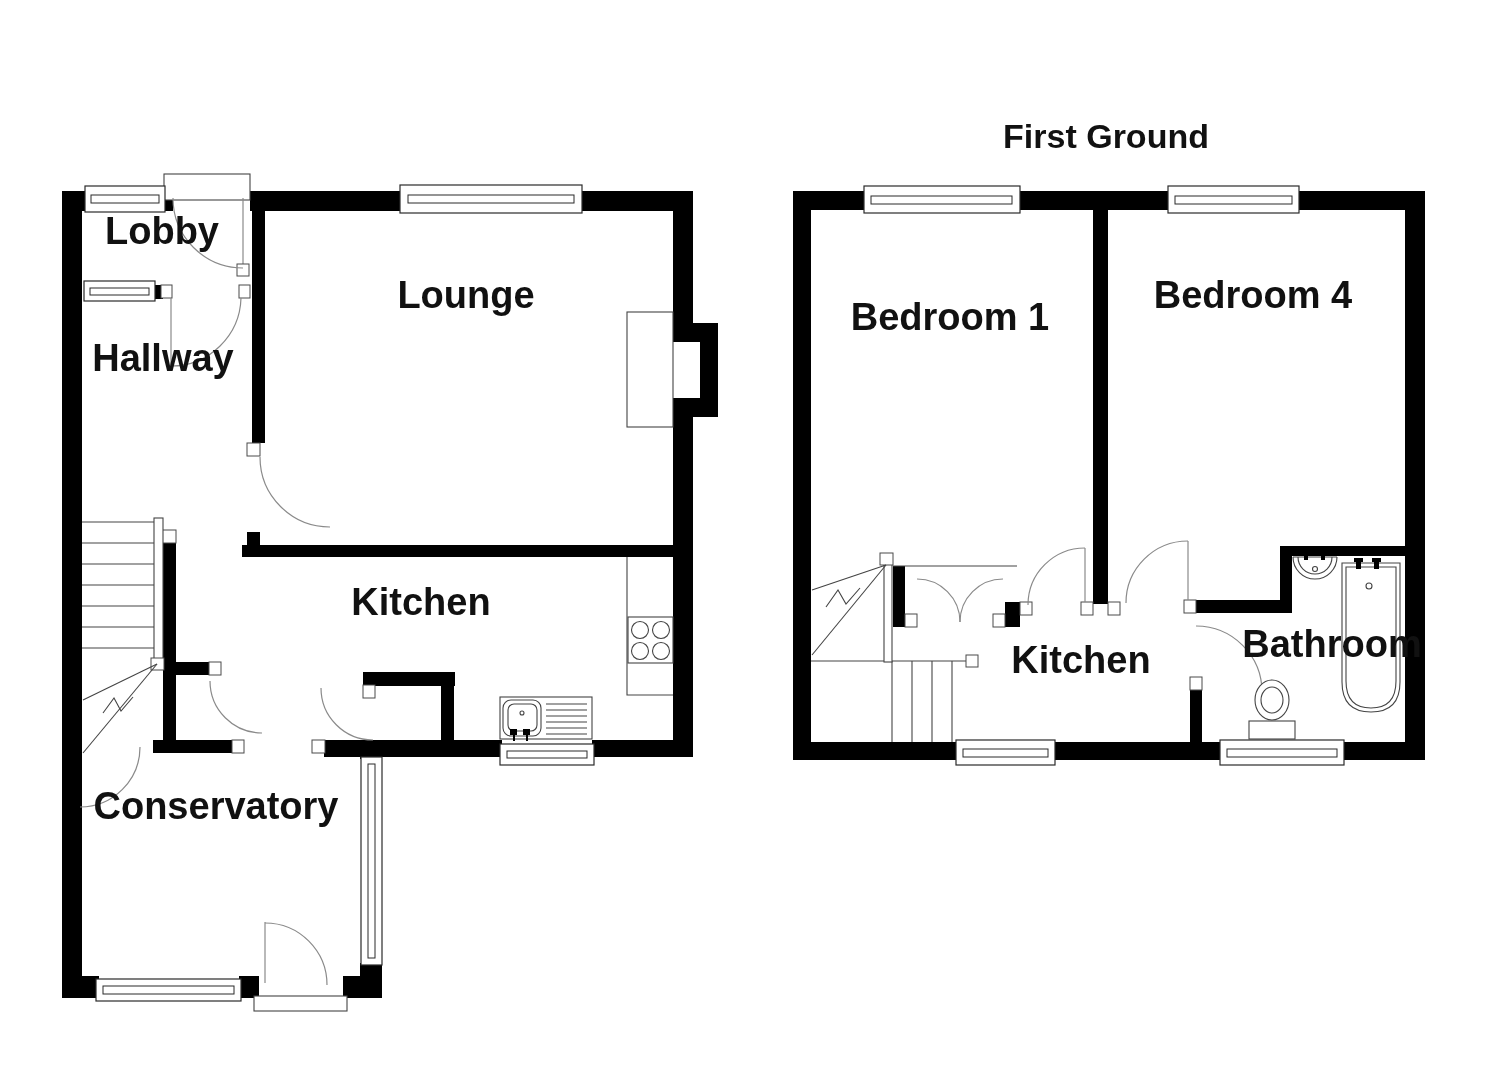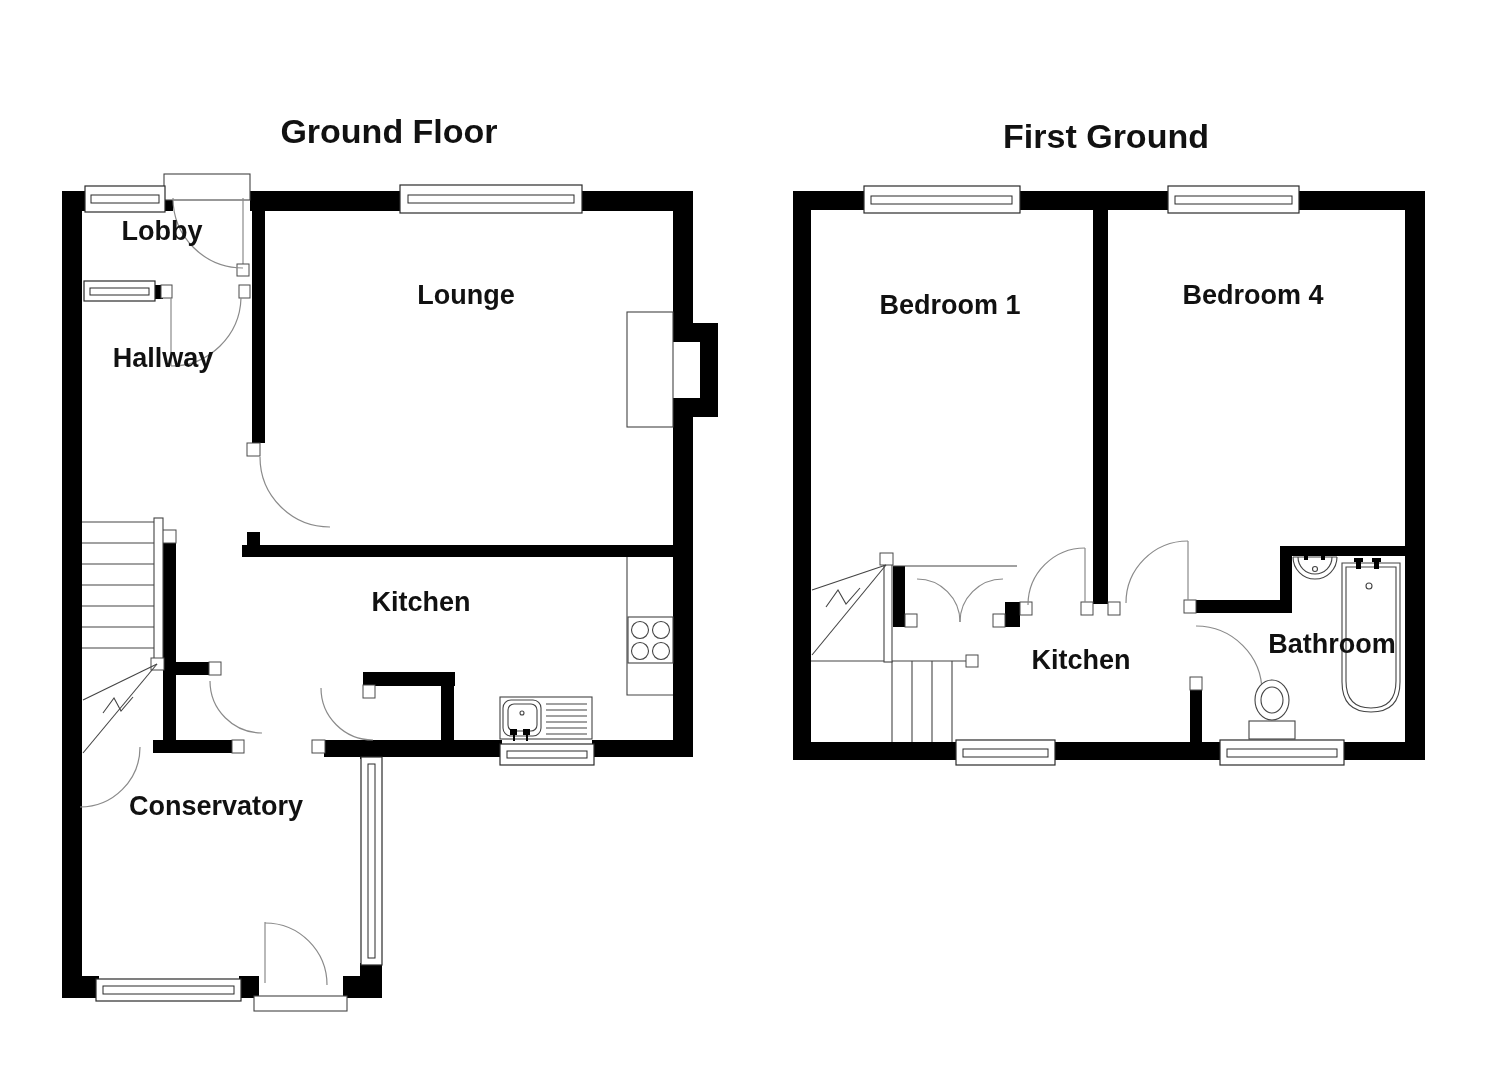--- a/index.html
+++ b/index.html
@@ -11,21 +11,21 @@
   .wall{fill:var(--wall,#000);}
   .jamb{fill:#fff;stroke:#4a4a4a;stroke-width:1;}
   .thin{stroke:var(--fixline,#444);stroke-width:1.1;fill:none;}
   .fixture{stroke:var(--fixline,#444);stroke-width:1.1;fill:#fff;}
   .fixblack{fill:#000;}
   .arc{stroke:var(--arcline,#8a8a8a);stroke-width:1.2;fill:none;}
   .winbox{fill:#fff;stroke:#2a2a2a;stroke-width:1.2;}
   .winband{fill:#fff;stroke:#2a2a2a;stroke-width:1;}
   .lbl{
     position:absolute;transform:translate(-50%,-50%);
-    color:#111;font-weight:bold;white-space:nowrap;font-size:27px;line-height:1;
+    color:#111;font-weight:bold;white-space:nowrap;font-size:38px;line-height:1;
   }
   .title{font-size:34px;}
 </style>
 </head>
 <body>
 
 <div class="canvas">
 
 <svg width="1485" height="1080" viewBox="0 0 1485 1080">
 
@@ -272,27 +272,26 @@
       <rect class="fixblack" x="1374" y="558" width="5" height="11"></rect>
     </g>
     <g>
       <ellipse class="fixture" cx="1272" cy="700" rx="17" ry="20"></ellipse>
       <ellipse class="thin" cx="1272" cy="700" rx="11" ry="13"></ellipse>
       <rect class="fixture" x="1249" y="721" width="46" height="18"></rect>
     </g>
   </g>
 </svg>
 
-<div class="lbl title" style="left:389px;top:131px">Ground Floor</div>
 <div class="lbl title" style="left:1106px;top:136px">First Ground</div>
 
 <div class="lbl" style="left:162px;top:231px">Lobby</div>
 <div class="lbl" style="left:163px;top:358px">Hallway</div>
 <div class="lbl" style="left:466px;top:295px">Lounge</div>
 <div class="lbl" style="left:421px;top:602px">Kitchen</div>
 <div class="lbl" style="left:216px;top:806px">Conservatory</div>
 
-<div class="lbl" style="left:950px;top:305px">Bedroom 1</div>
+<div class="lbl" style="left:950px;top:317px">Bedroom 1</div>
 <div class="lbl" style="left:1253px;top:295px">Bedroom 4</div>
 <div class="lbl" style="left:1081px;top:660px">Kitchen</div>
 <div class="lbl" style="left:1332px;top:644px">Bathroom</div>
 
 </div>
 
 </body></html>

